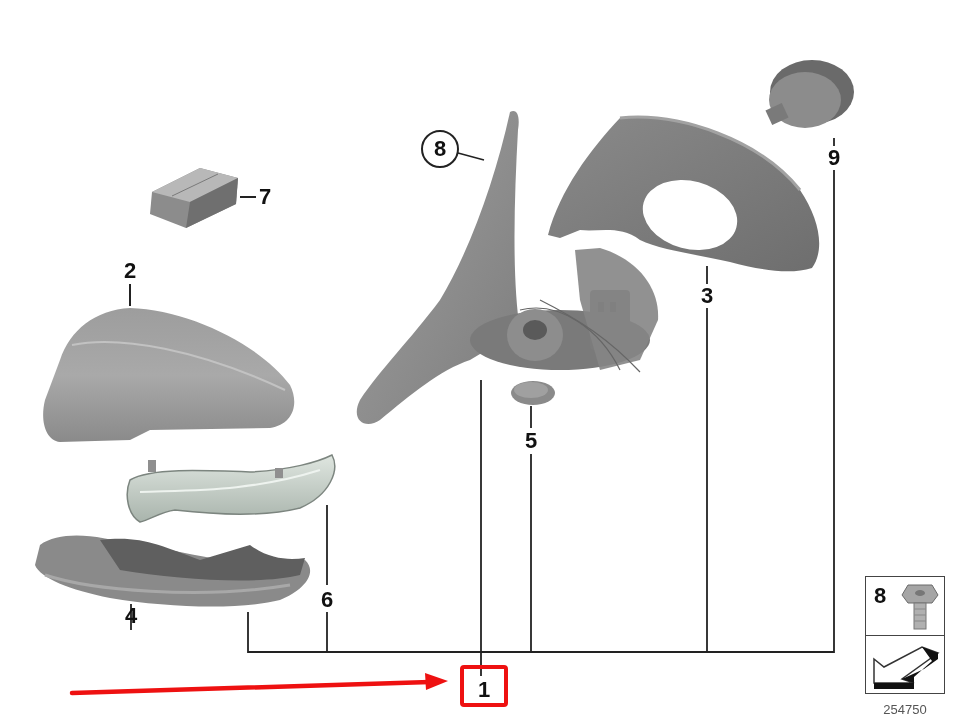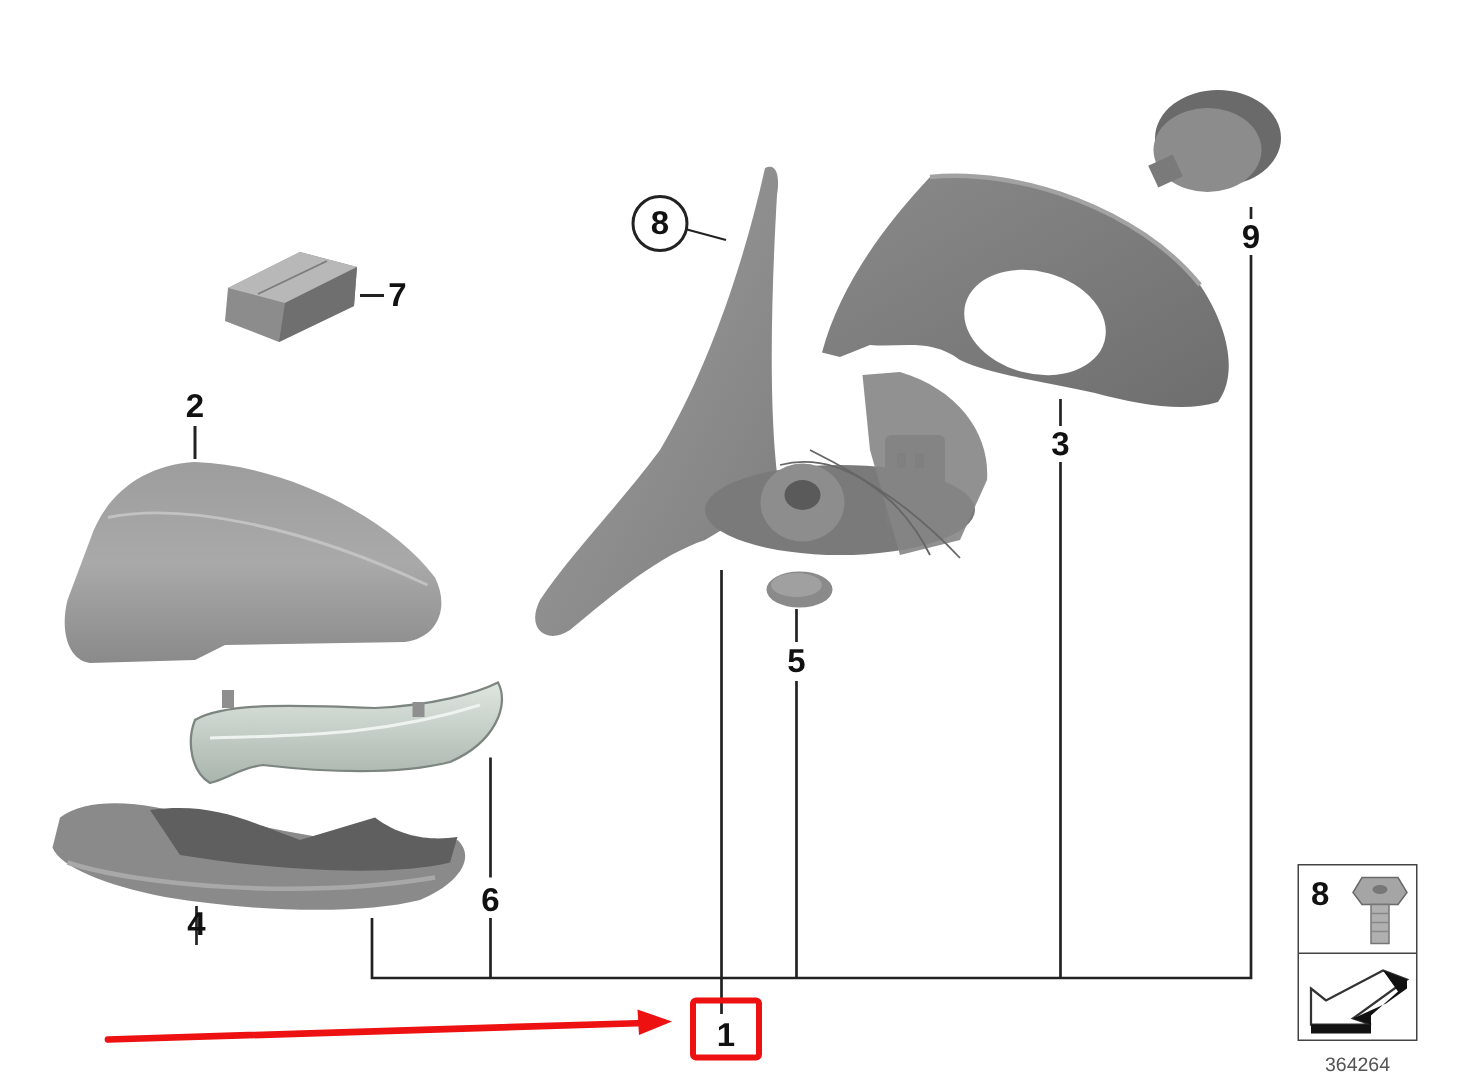--- a/index.html
+++ b/index.html
@@ -151,14 +151,14 @@
       <line x1="14" y1="34" x2="26" y2="34" stroke="#888"></line>
       <line x1="14" y1="40" x2="26" y2="40" stroke="#888"></line>
     </svg>
     <div class="legend-divider"></div>
     <svg style="position:absolute;left:4px;top:62px;" width="72" height="52" viewBox="0 0 72 52">
       <polygon points="4,20 14,28 52,8 68,14 32,40 44,44 4,44" fill="#fff" stroke="#333" stroke-width="1.5"></polygon>
       <polygon points="4,44 44,44 44,50 4,50" fill="#111"></polygon>
       <polygon points="52,8 68,14 68,20 54,30 32,40 44,44 44,38 62,22" fill="#111"></polygon>
     </svg>
   </div>
-  <span class="diagram-id">364264</span>
+  <span class="diagram-id">254750</span>
 </div>
 
 </body></html>

